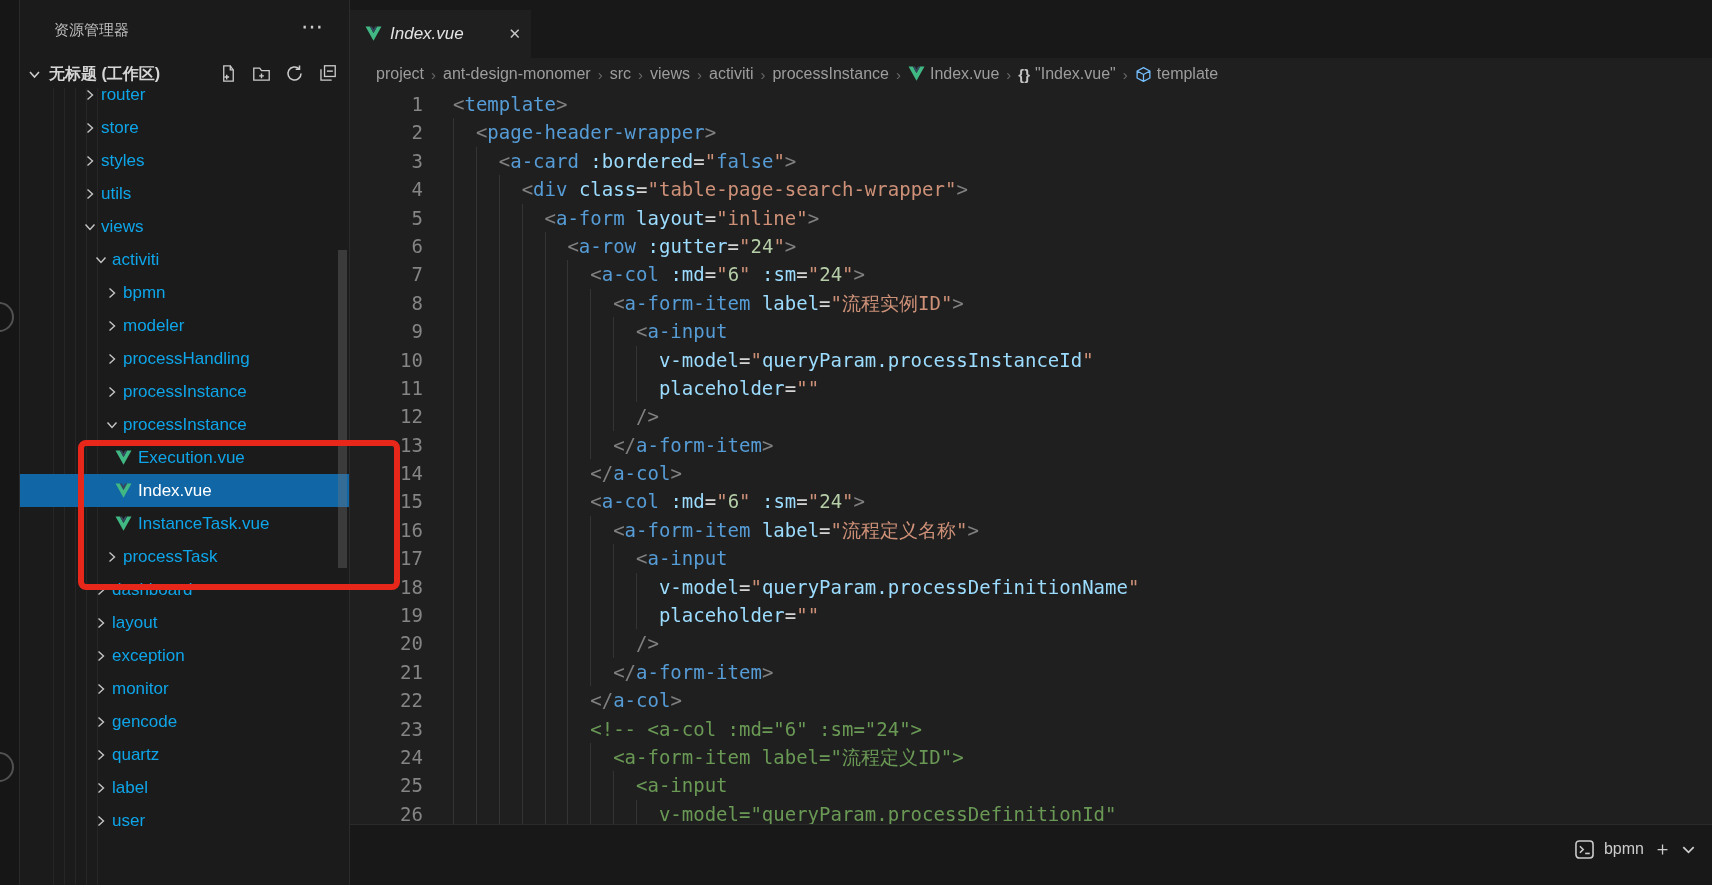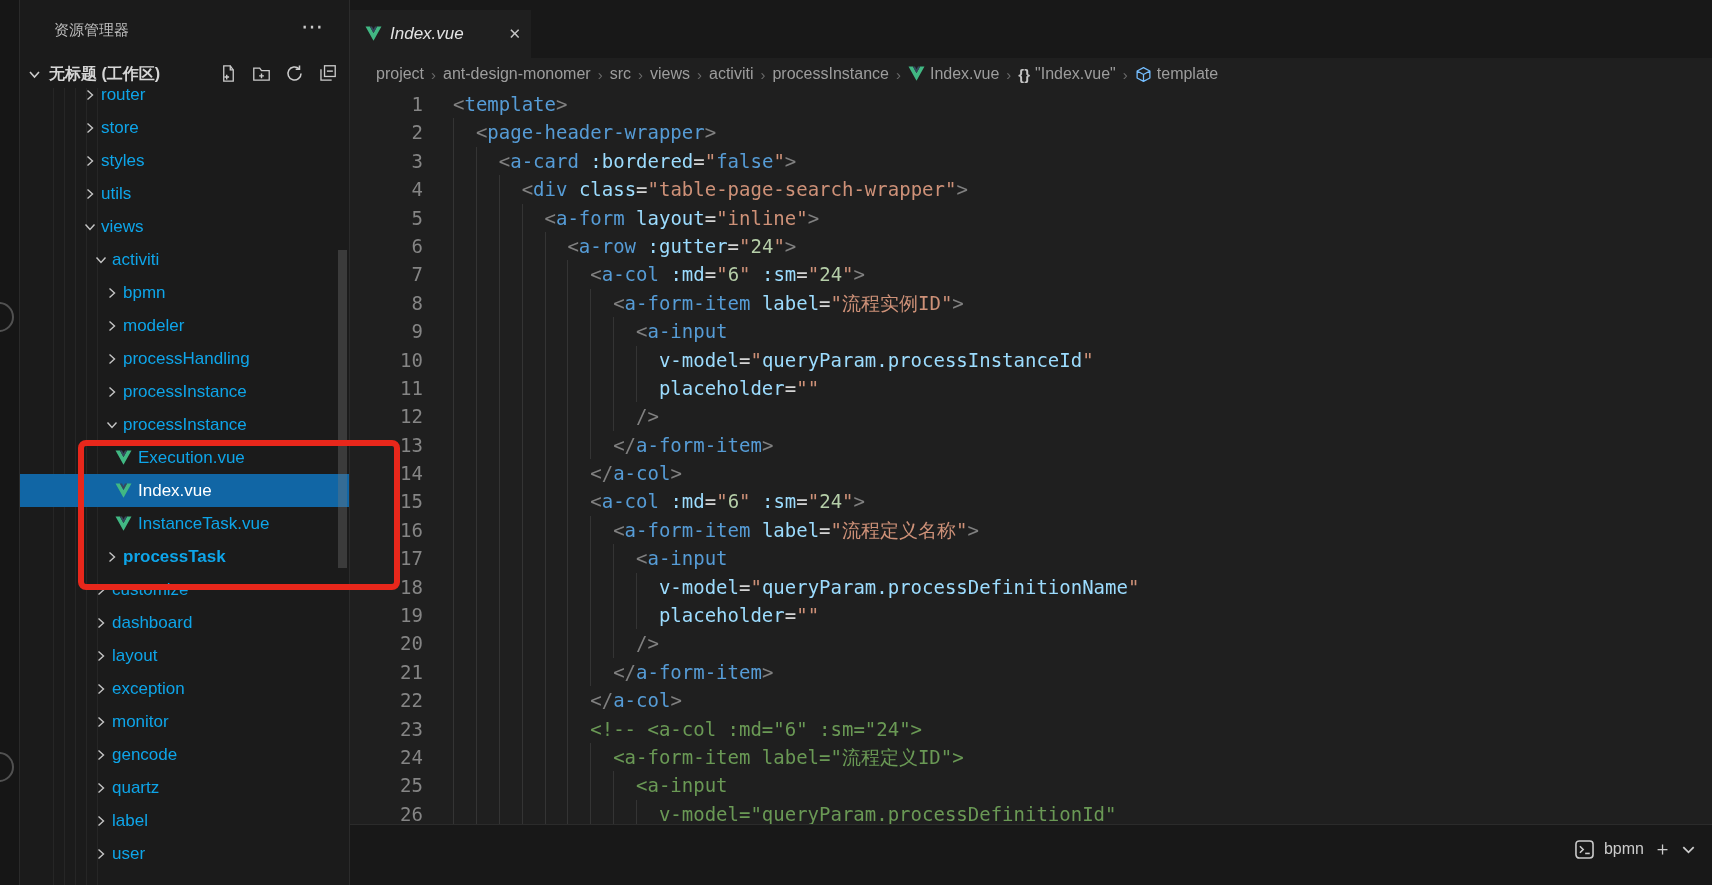--- a/index.html
+++ b/index.html
@@ -218,35 +218,27 @@
         </div>
         <div class="trow" style="padding-left: 95px;">
           <span class="ticon">
             <svg width="17" height="16" viewBox="0 0 16 15">
               <path d="M0.5,0.5 L8,13.8 L15.5,0.5 L11.4,0.5 L8,6.6 L4.6,0.5 Z" fill="#41b883"></path>
               <path d="M4.6,0.5 L8,6.6 L11.4,0.5 L9.4,0.5 L8,3.1 L6.6,0.5 Z" fill="#35495e"></path>
             </svg>
           </span>
           <span>InstanceTask.vue</span>
         </div>
-        <div class="trow" style="padding-left: 84px; font-weight: bold;">
+        <div class="trow" style="padding-left: 84px;">
           <span class="twisty">
             <svg width="12" height="12" viewBox="0 0 12 12">
               <polyline points="3.5,1.5 8.5,6 3.5,10.5" fill="none" stroke="#c5c5c5" stroke-width="1.4"></polyline>
             </svg>
           </span>
           <span style="margin-left: 3px;">processTask</span>
-        </div>
-        <div class="trow" style="padding-left: 73px;">
-          <span class="twisty">
-            <svg width="12" height="12" viewBox="0 0 12 12">
-              <polyline points="3.5,1.5 8.5,6 3.5,10.5" fill="none" stroke="#c5c5c5" stroke-width="1.4"></polyline>
-            </svg>
-          </span>
-          <span style="margin-left: 3px;">customize</span>
         </div>
         <div class="trow" style="padding-left: 73px;">
           <span class="twisty">
             <svg width="12" height="12" viewBox="0 0 12 12">
               <polyline points="3.5,1.5 8.5,6 3.5,10.5" fill="none" stroke="#c5c5c5" stroke-width="1.4"></polyline>
             </svg>
           </span>
           <span style="margin-left: 3px;">dashboard</span>
         </div>
         <div class="trow" style="padding-left: 73px;">

